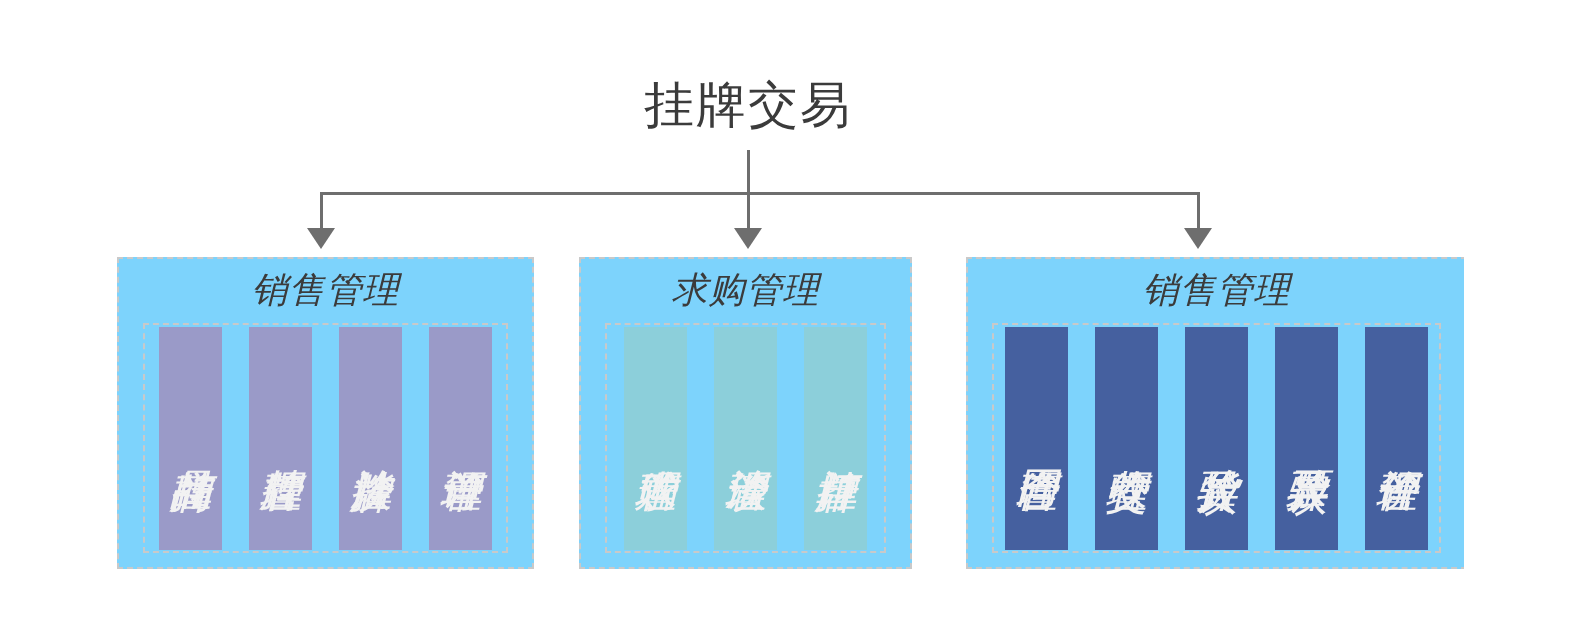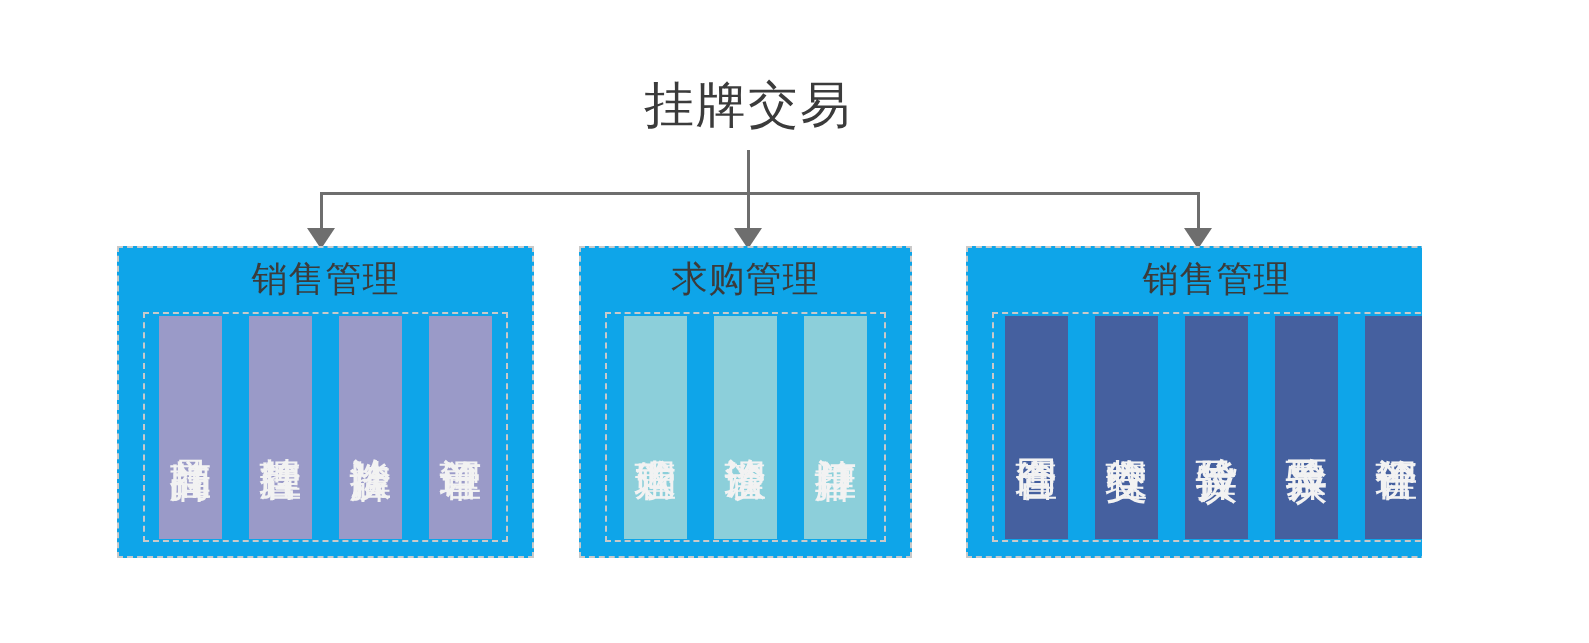--- a/index.html
+++ b/index.html
@@ -9,20 +9,21 @@
   }
   body {
     font-family: "Liberation Sans", "DejaVu Sans", sans-serif;
   }
   #canvas {
     position: relative;
     width: 1422px;
     height: 643px;
     background: #ffffff;
     overflow: hidden;
+    padding-left: 42px;
   }
 
   
   #root-title {
     position: absolute;
     left: 0;
     top: 74px;
     width: 1496px;
     text-align: center;
     font-size: 50px;
@@ -69,25 +70,26 @@
     border-right: 14px solid transparent;
     border-top: 21px solid #6e6e6e;
   }
   .ah-left   { left: 307px; }
   .ah-center { left: 734px; }
   .ah-right  { left: 1184px; }
 
   
   .group {
     position: absolute;
-    top: 246px;
+    top: 257px;
     height: 312px;
     border: 2px dashed #c9c9c9;
     box-sizing: border-box;
-    background: #0ea5e9;
+    background: #7dd3fc;
+    font-style: italic;
   }
   .group-title {
     position: absolute;
     left: 0;
     right: 0;
     top: 6px;
     text-align: center;
     font-size: 36px;
     line-height: 50px;
     color: #3b3b3b;

